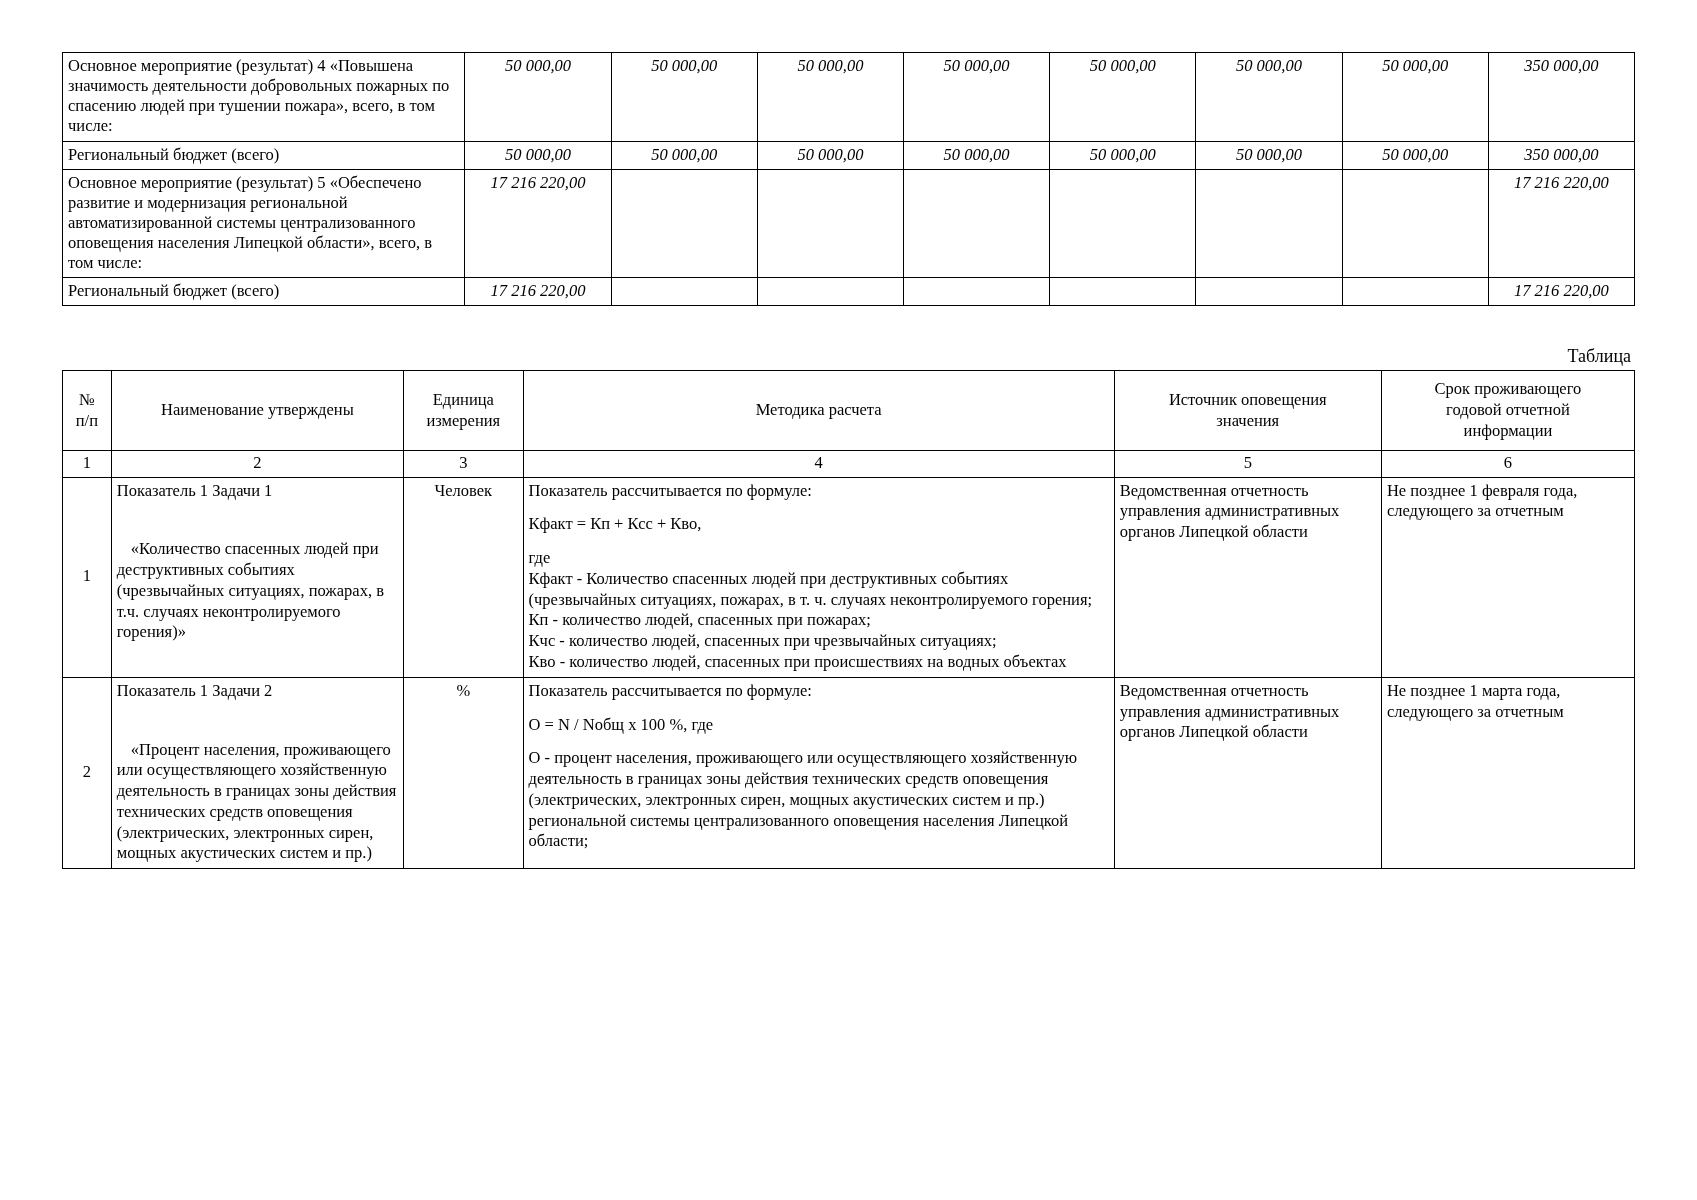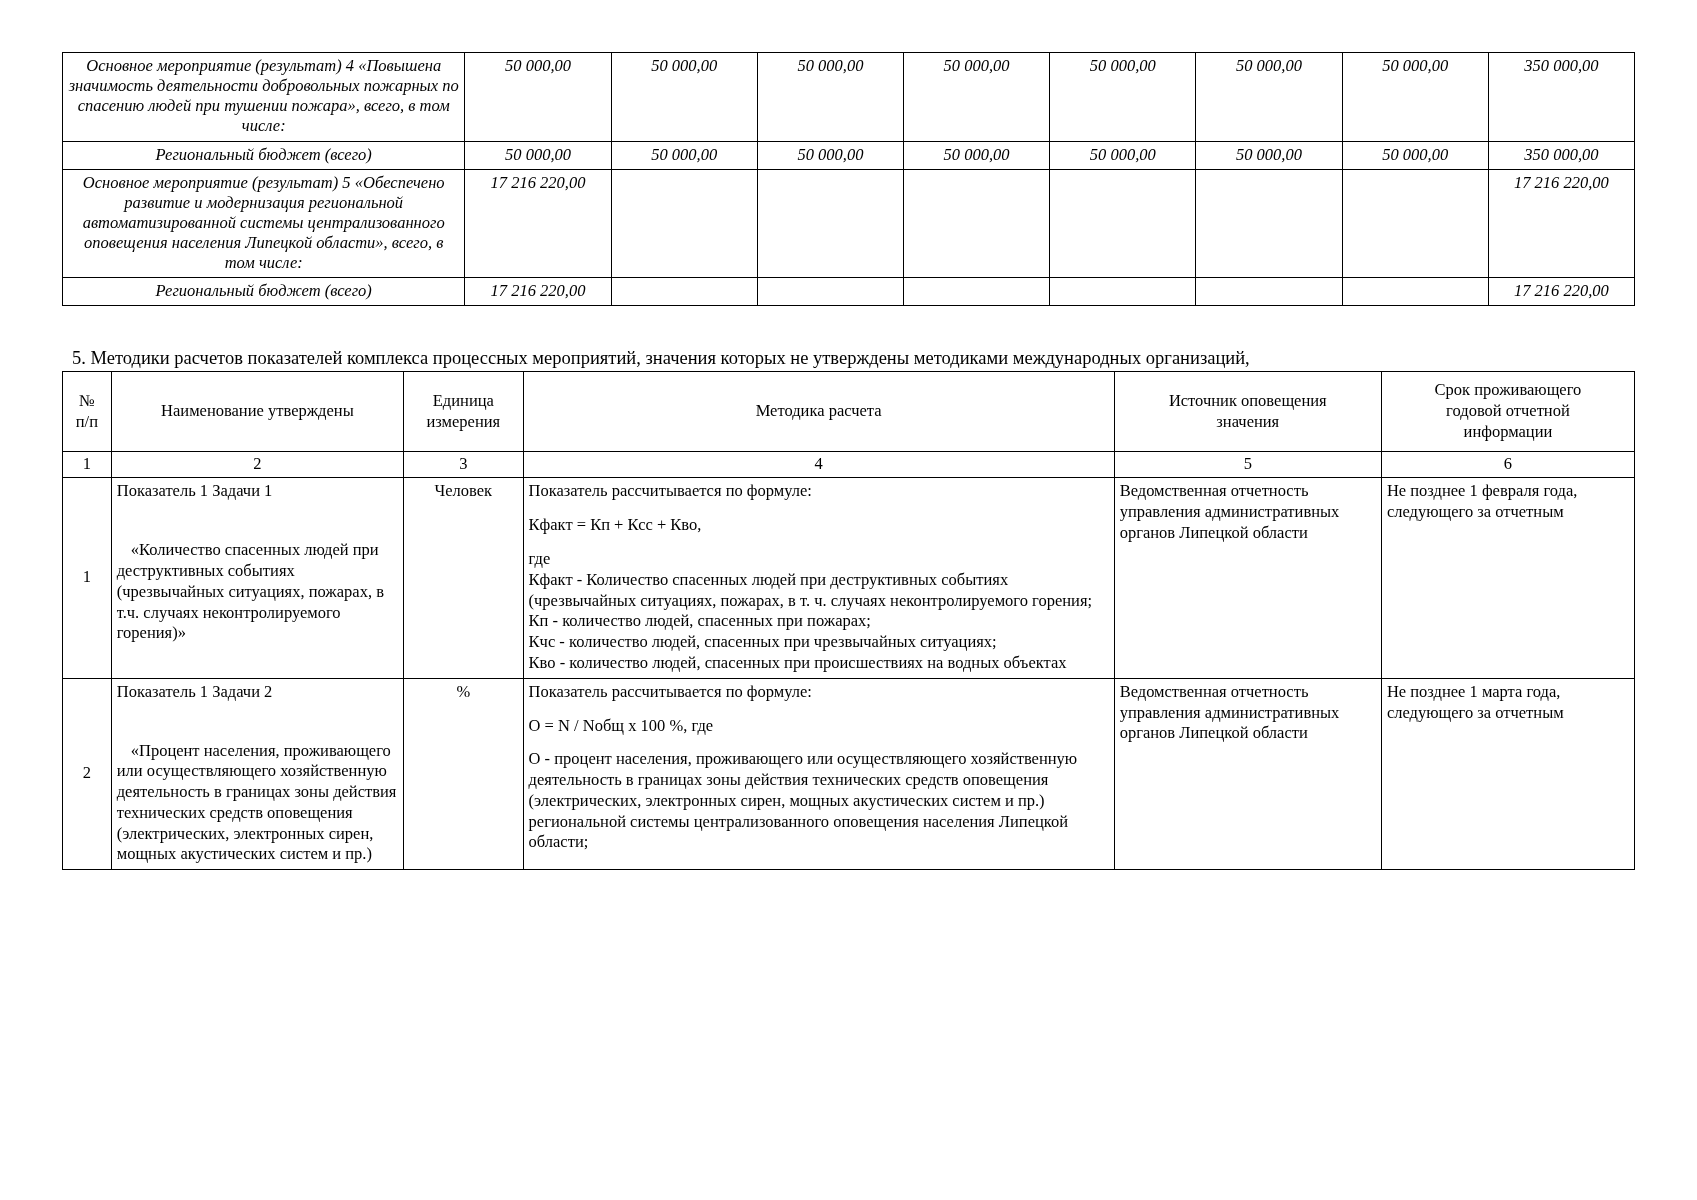--- a/index.html
+++ b/index.html
@@ -34,22 +34,21 @@
     font-size: 16.5px;
     line-height: 1.22;
     font-weight: normal;
   }
   .num-cell {
     text-align: center;
     white-space: nowrap;
     font-style: italic;
   }
   .label-cell {
-    text-align: center;
-    font-style: italic;
+    text-align: left;
   }
 
   
   .fin-table td { font-size: 16.5px; }
   .fin-table .c0 { width: 25.6%; }
   .fin-table .cN { width: 9.3%; }
 
   
   .section-title {
     margin: 40px 0 0 0;
@@ -157,23 +156,23 @@
         <td class="num-cell"></td>
         <td class="num-cell"></td>
         <td class="num-cell"></td>
         <td class="num-cell"></td>
         <td class="num-cell">17 216 220,00</td>
       </tr>
     </tbody>
   </table>
 
   <div class="section-title">
-    <span class="ln1">5. Методики расчетов показателей комплекса процессных мероприятий, значения которых не утверждены методиками международных организаций,</span>
   </div>
 
+  <div class="tablica">Таблица</div>
 
   <table class="meth-table">
     <colgroup>
       <col class="m-c1">
         <col class="m-c2">
         <col class="m-c3">
         <col class="m-c4">
         <col class="m-c5">
         <col class="m-c6">
     </colgroup>

